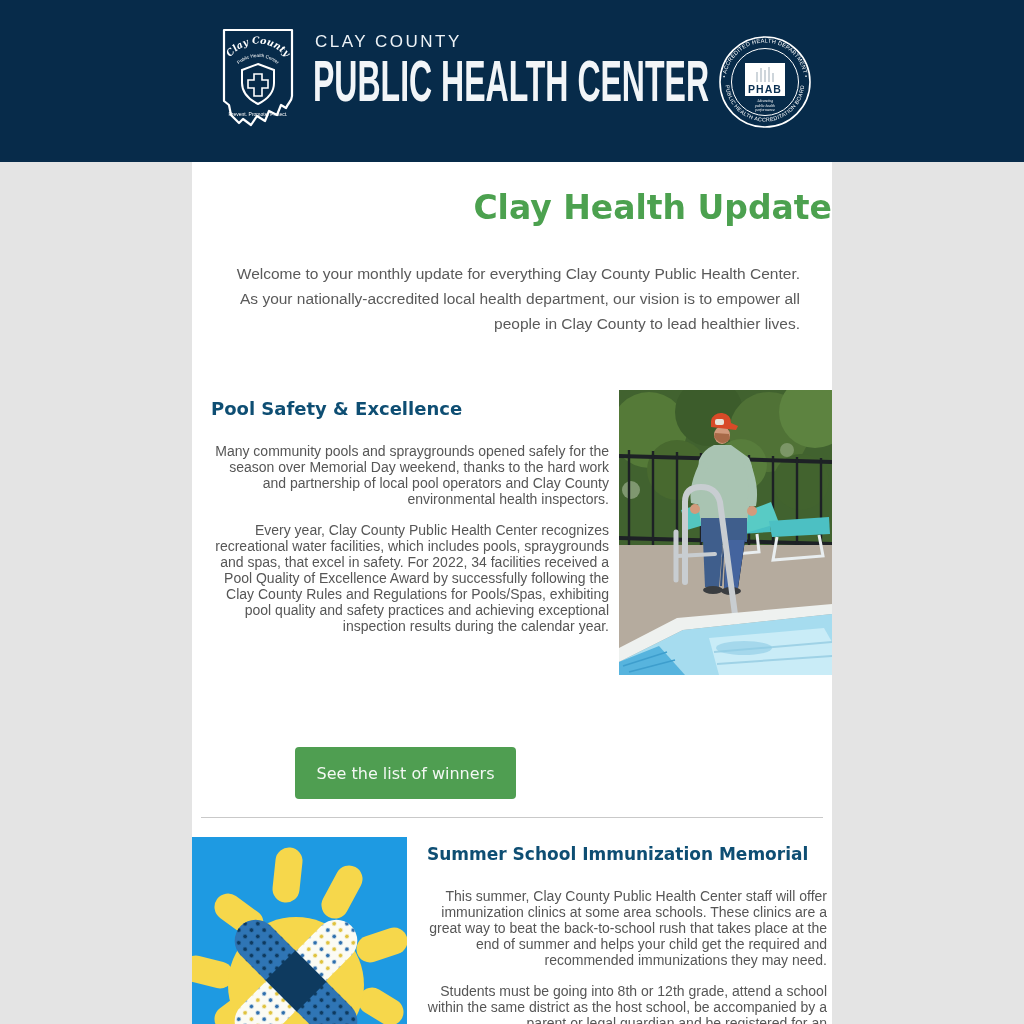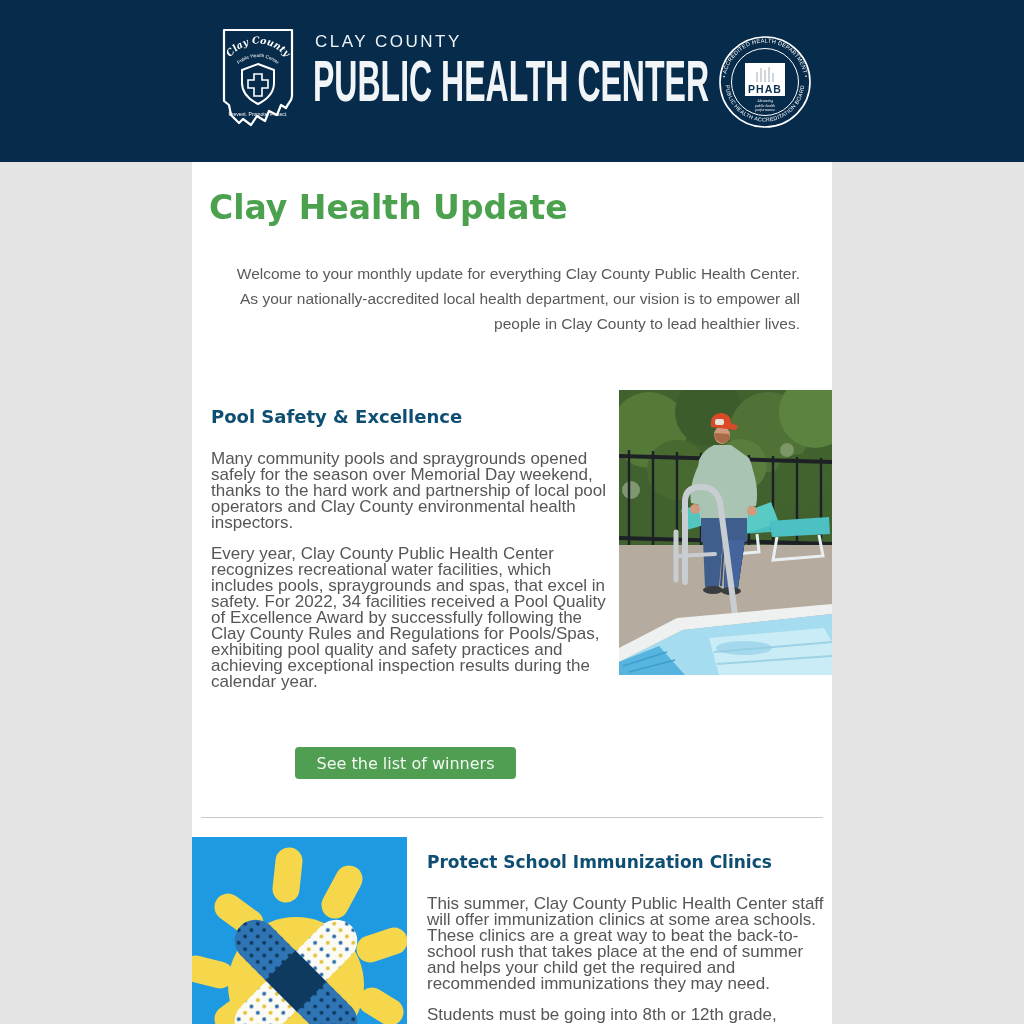--- a/index.html
+++ b/index.html
@@ -21,47 +21,47 @@
   }
   .wordmark-svg{position:absolute;left:313px;top:55px;}
   .seal-svg{position:absolute;left:717px;top:34px;}
 
   
   .content{
     position:absolute;left:192px;top:162px;width:640px;height:862px;
     background:#ffffff;
   }
   .nl-title{
-    position:absolute;left:17px;top:26px;width:640px;
-    text-align:left;
+    position:absolute;left:0;top:26px;width:640px;
+    text-align:right;
     font-family:"DejaVu Sans",sans-serif;
     font-size:33px;font-weight:bold;color:#4ca14f;
   }
   .nl-intro{
     position:absolute;left:32px;top:99px;width:576px;
     text-align:right;
     font-size:15.5px;line-height:25px;color:#5a5a5a;
   }
   .section-text{position:absolute;}
   .sec1-text{left:19px;top:236px;width:398px;}
   .sec2-text{left:235px;top:682px;width:400px;}
   .section-text h2{
-    margin:8px 0 24px 0;
+    margin:0 0 24px 0;
     font-family:"DejaVu Sans",sans-serif;
     font-weight:bold;color:#0e4e73;
   }
   .sec1-text h2{font-size:18px;}
   .sec2-text h2{font-size:17px;}
   .section-text p{
     margin:0 0 15px 0;
-    font-size:17px;line-height:16px;color:#565656;
+    font-size:14px;line-height:16px;color:#565656;text-align:right;
   }
   .pool-photo{position:absolute;left:427px;top:228px;}
   .cta-button{
-    position:absolute;left:103px;top:585px;width:221px;height:32px;
+    position:absolute;left:103px;top:585px;width:221px;height:52px;
     background:#4f9e51;border:none;border-radius:4px;
     display:flex;align-items:center;justify-content:center;
     font-family:"DejaVu Sans",sans-serif;
     font-size:16px;color:#f3f8f3;cursor:pointer;
   }
   .divider{
     position:absolute;left:9px;top:655px;width:622px;height:0;
     border-top:1px solid #c9c9c9;
   }
   .sun-illustration{position:absolute;left:0;top:675px;}
@@ -246,18 +246,18 @@
       <rect x="-78" y="-21" width="156" height="42" rx="21" fill="url(#dotsW)"></rect>
     </g>
     <g transform="translate(104,144) rotate(45)">
       <rect x="-78" y="-21" width="156" height="42" rx="21" fill="#2f75b5"></rect>
       <rect x="-78" y="-21" width="156" height="42" rx="21" fill="url(#dotsB)"></rect>
       <rect x="-22" y="-21" width="44" height="42" fill="#0e3a5f"></rect>
     </g>
   </svg>
 
   <div class="section-text sec2-text">
-    <h2>Protect School Immunization Clinics</h2>
+    <h2>Summer School Immunization Memorial</h2>
     <p>This summer, Clay County Public Health Center staff will offer immunization clinics at some area schools. These clinics are a great way to beat the back-to-school rush that takes place at the end of summer and helps your child get the required and recommended immunizations they may need.</p>
     <p>Students must be going into 8th or 12th grade, attend a school within the same district as the host school, be accompanied by a parent or legal guardian and be registered for an</p>
   </div>
 
 </div>
 
 </body></html>

